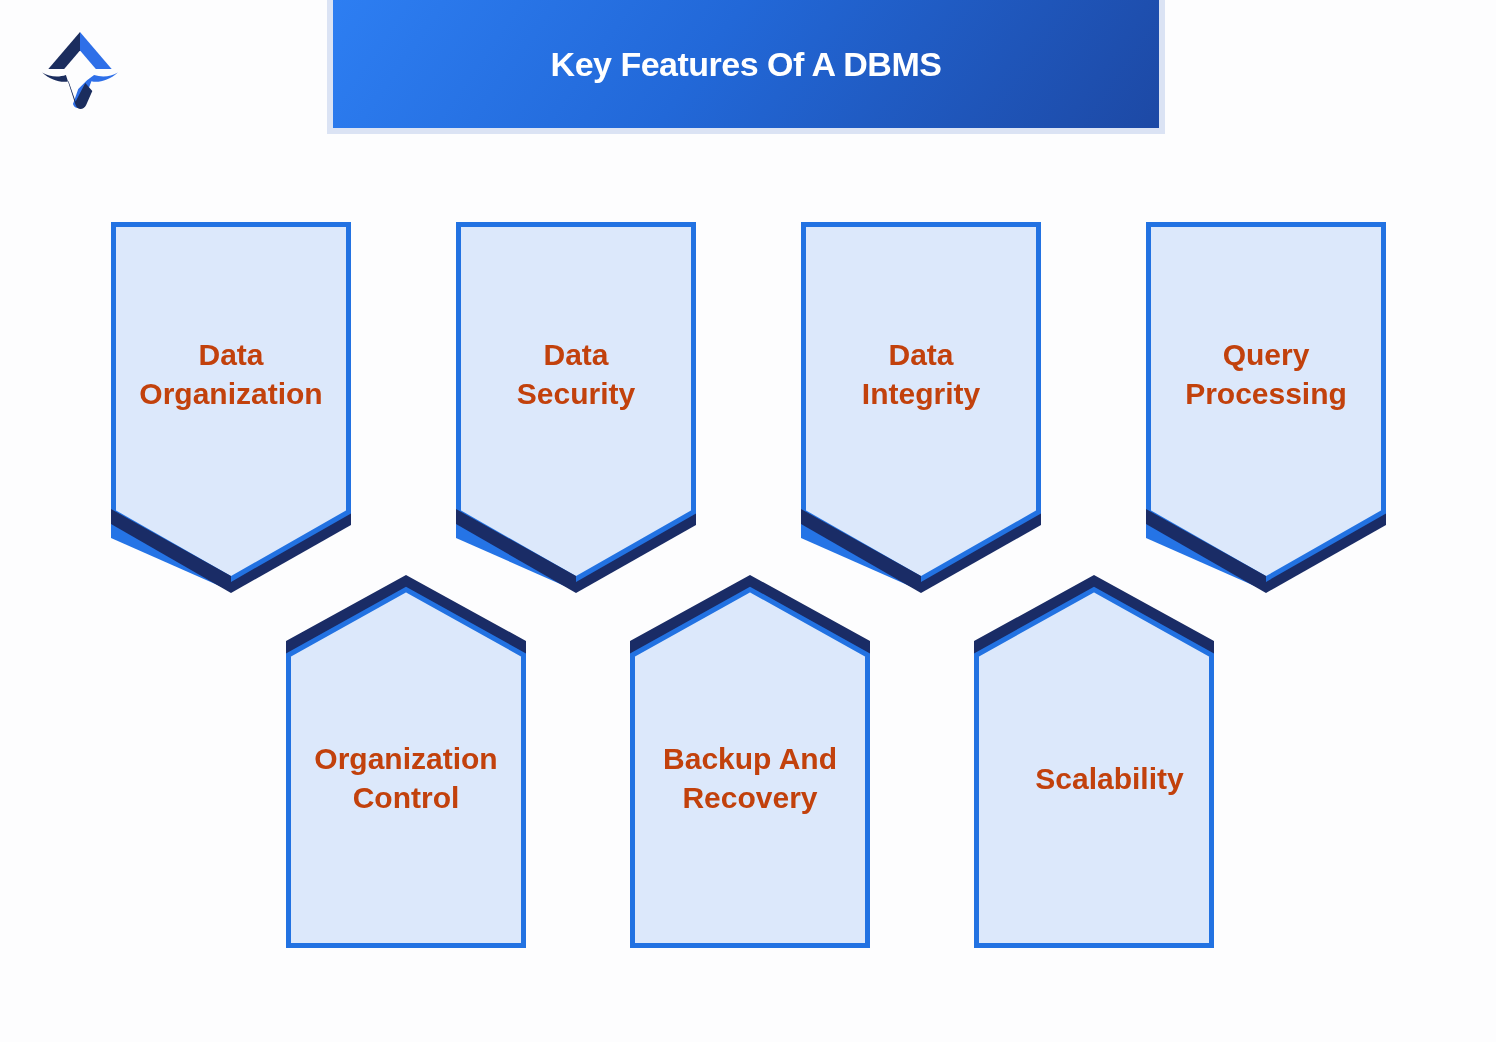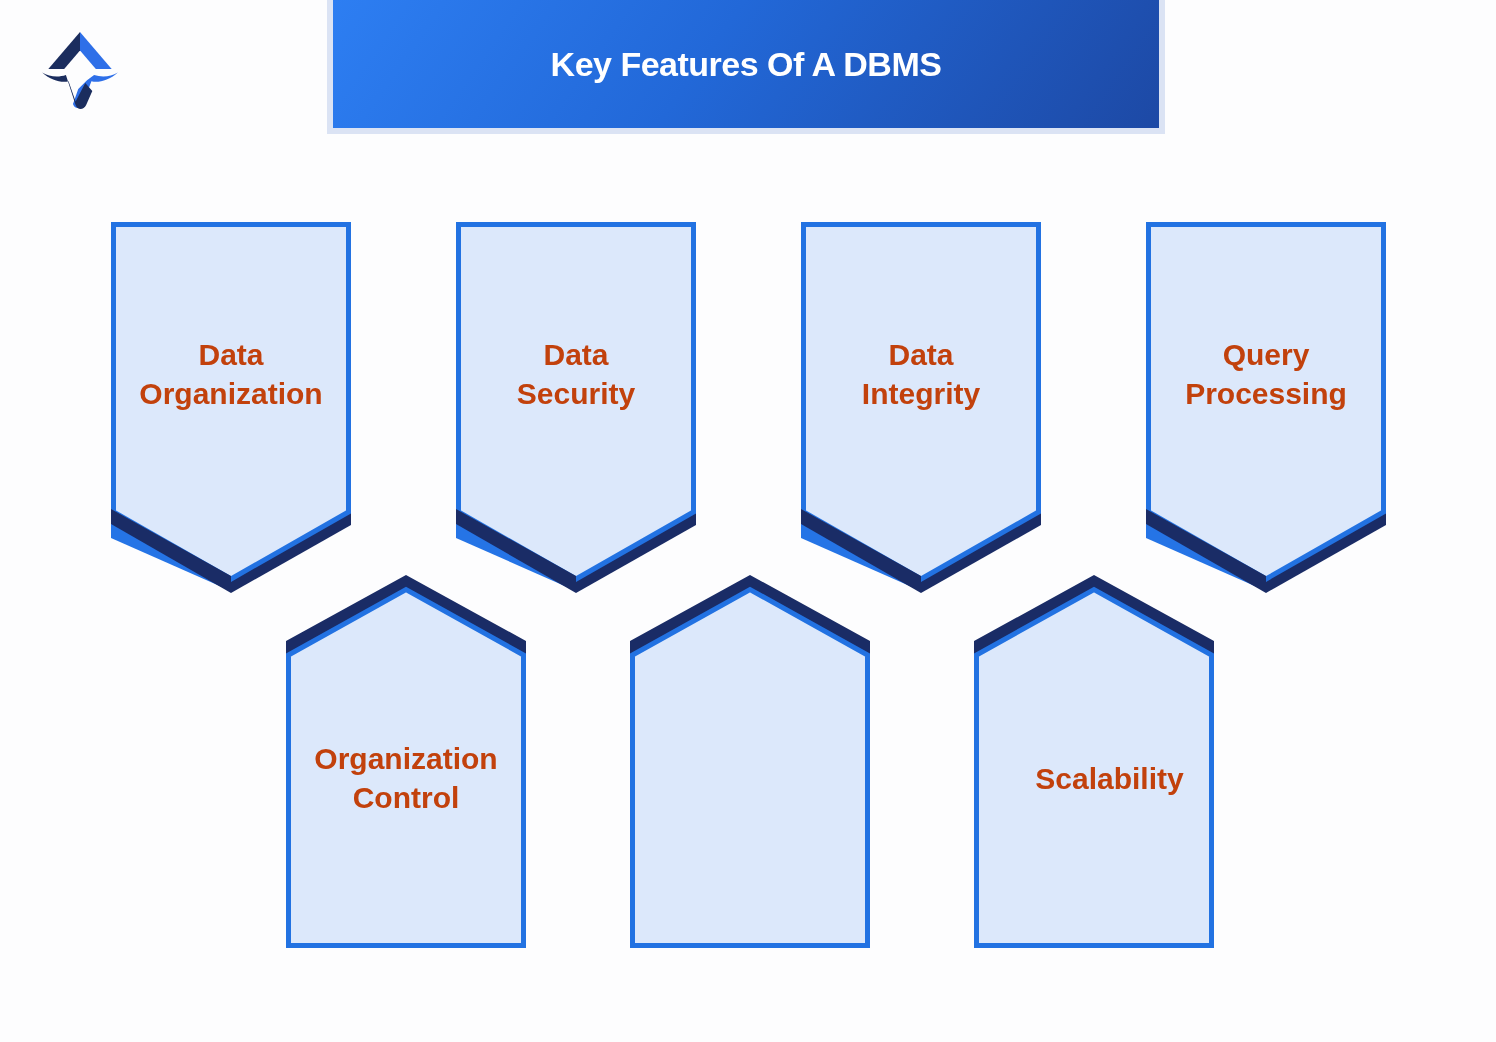--- a/index.html
+++ b/index.html
@@ -112,20 +112,22 @@
     </svg>
     <div class="label">Organization
 Control</div>
   </div>
 
   <div class="banner up b6">
     <svg class="shape" width="240" height="375" viewBox="0 0 240 375" aria-hidden="true">
       <polygon points="0,68 120,2 240,68 240,82 120,16 0,82" fill="#1a2c66"></polygon>
       <polygon points="2.5,82 120,16.5 237.5,82 237.5,372.5 2.5,372.5" fill="#dce8fb" stroke="#2272e2" stroke-width="5"></polygon>
     </svg>
+    <div class="label">Backup And
+Recovery</div>
   </div>
 
   <div class="banner up b7">
     <svg class="shape" width="240" height="375" viewBox="0 0 240 375" aria-hidden="true">
       <polygon points="0,68 120,2 240,68 240,82 120,16 0,82" fill="#1a2c66"></polygon>
       <polygon points="2.5,82 120,16.5 237.5,82 237.5,372.5 2.5,372.5" fill="#dce8fb" stroke="#2272e2" stroke-width="5"></polygon>
     </svg>
     <div class="label">Scalability</div>
   </div>
 

